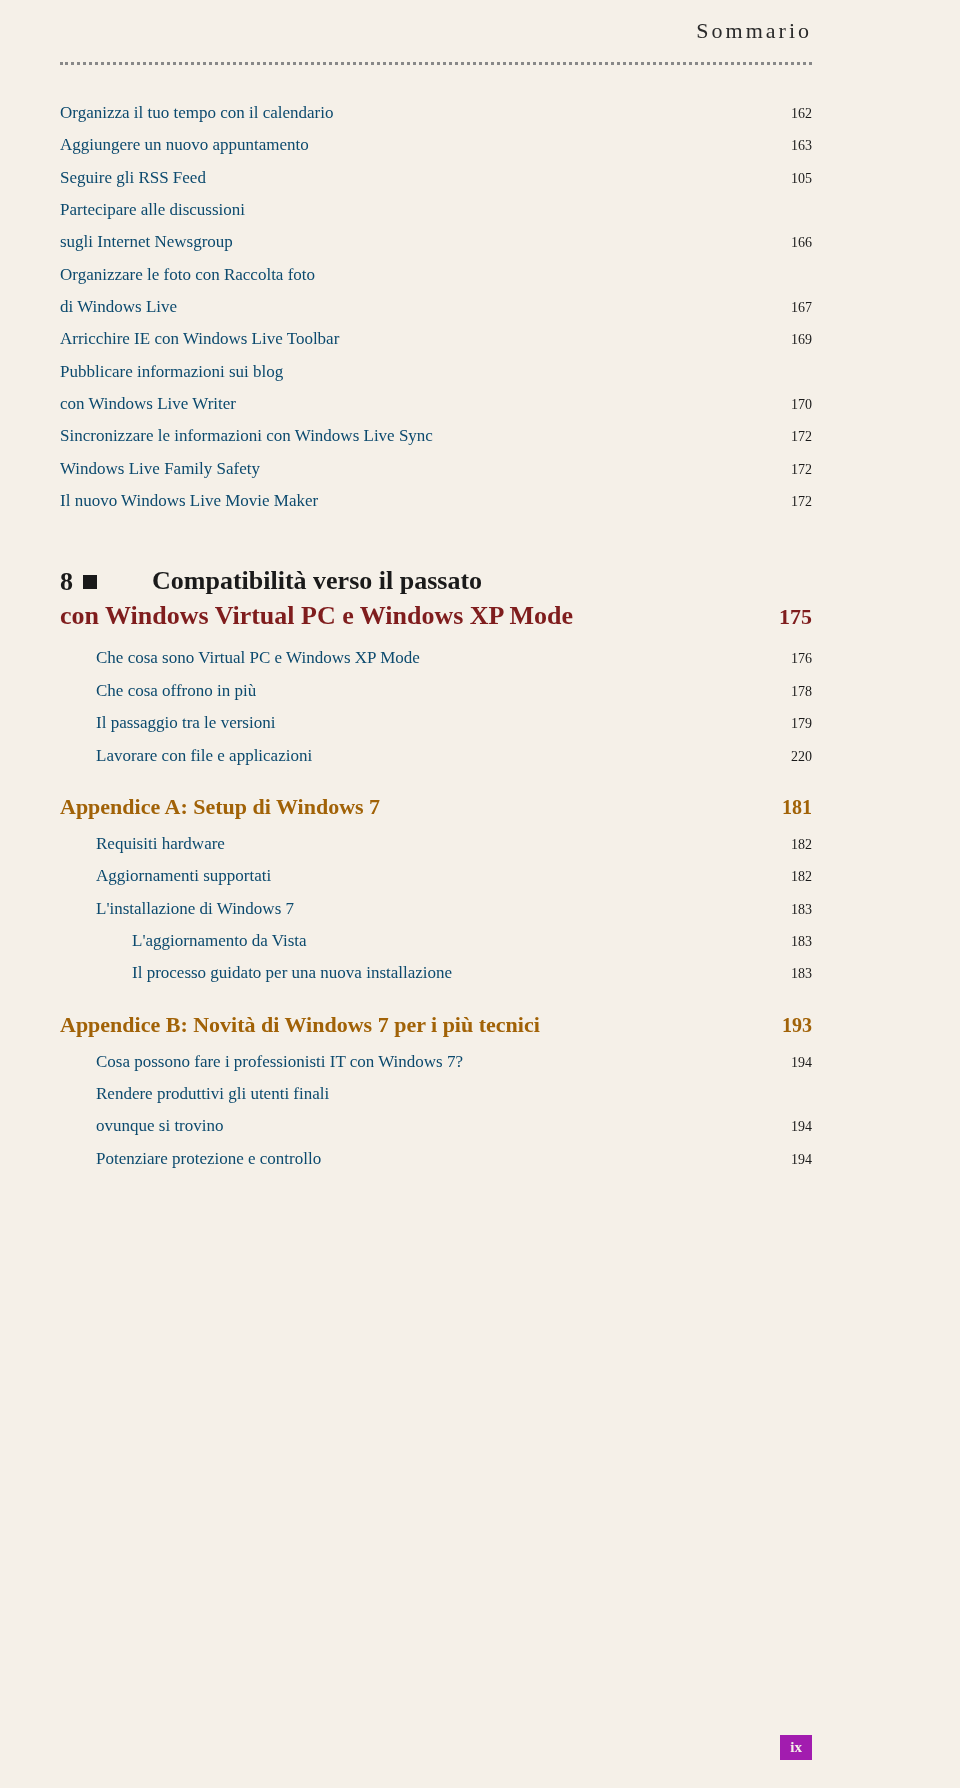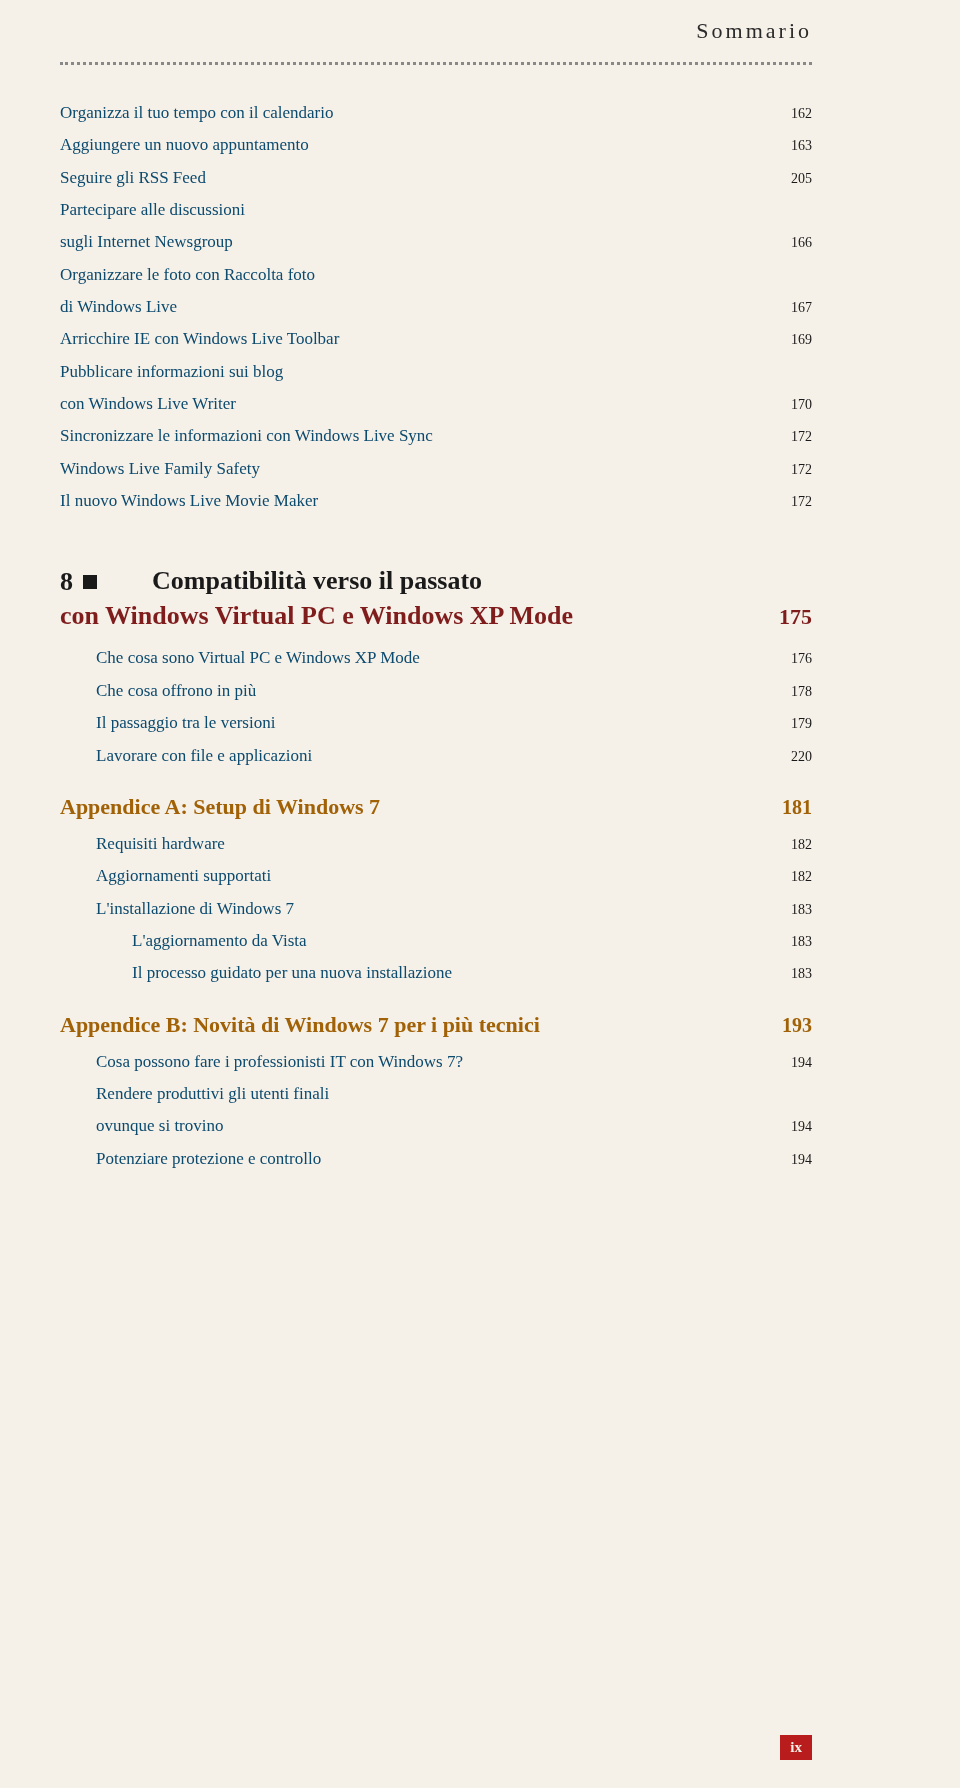--- a/index.html
+++ b/index.html
@@ -164,21 +164,21 @@
     .page-number-bar {
       position: absolute;
       bottom: 28px;
       right: 60px;
       display: flex;
       align-items: center;
       gap: 8px;
     }
 
     .page-num-box {
-      background: #b91c1c;
+      background: #a21caf;
       color: #f5f0e8;
       font-family: Georgia, serif;
       font-size: 15px;
       font-weight: bold;
       padding: 4px 10px;
       margin-top: 16px;
     }
   </style>
 </head>
 <body>
@@ -196,21 +196,21 @@
     <div class="toc-entry">
       <span class="entry-text">Organizza il tuo tempo con il calendario</span>
       <span class="entry-page">162</span>
     </div>
     <div class="toc-entry">
       <span class="entry-text">Aggiungere un nuovo appuntamento</span>
       <span class="entry-page">163</span>
     </div>
     <div class="toc-entry">
       <span class="entry-text">Seguire gli RSS Feed</span>
-      <span class="entry-page">205</span>
+      <span class="entry-page">105</span>
     </div>
     <div class="toc-entry">
       <span class="entry-text">Partecipare alle discussioni</span>
       <span class="entry-page"></span>
     </div>
     <div class="toc-entry">
       <span class="entry-text">sugli Internet Newsgroup</span>
       <span class="entry-page">166</span>
     </div>
     <div class="toc-entry">

